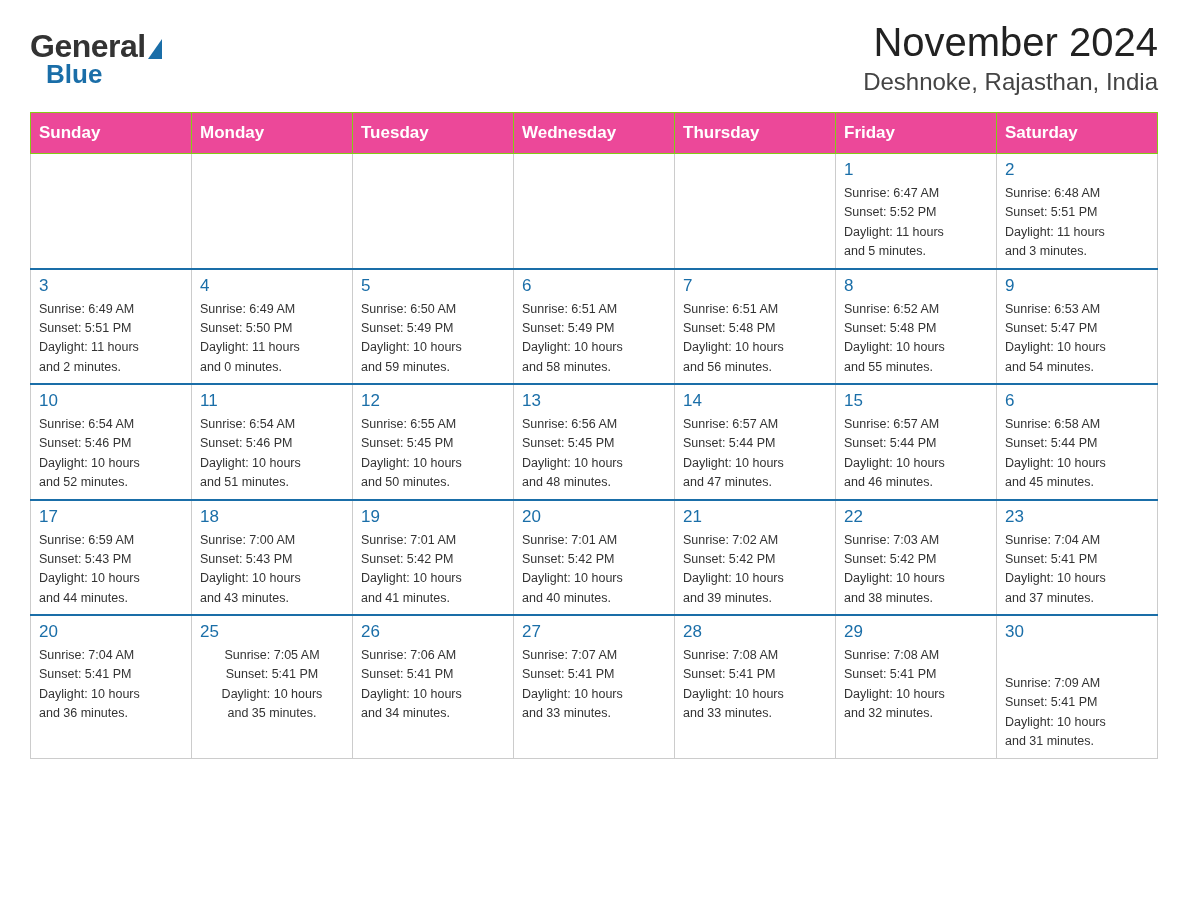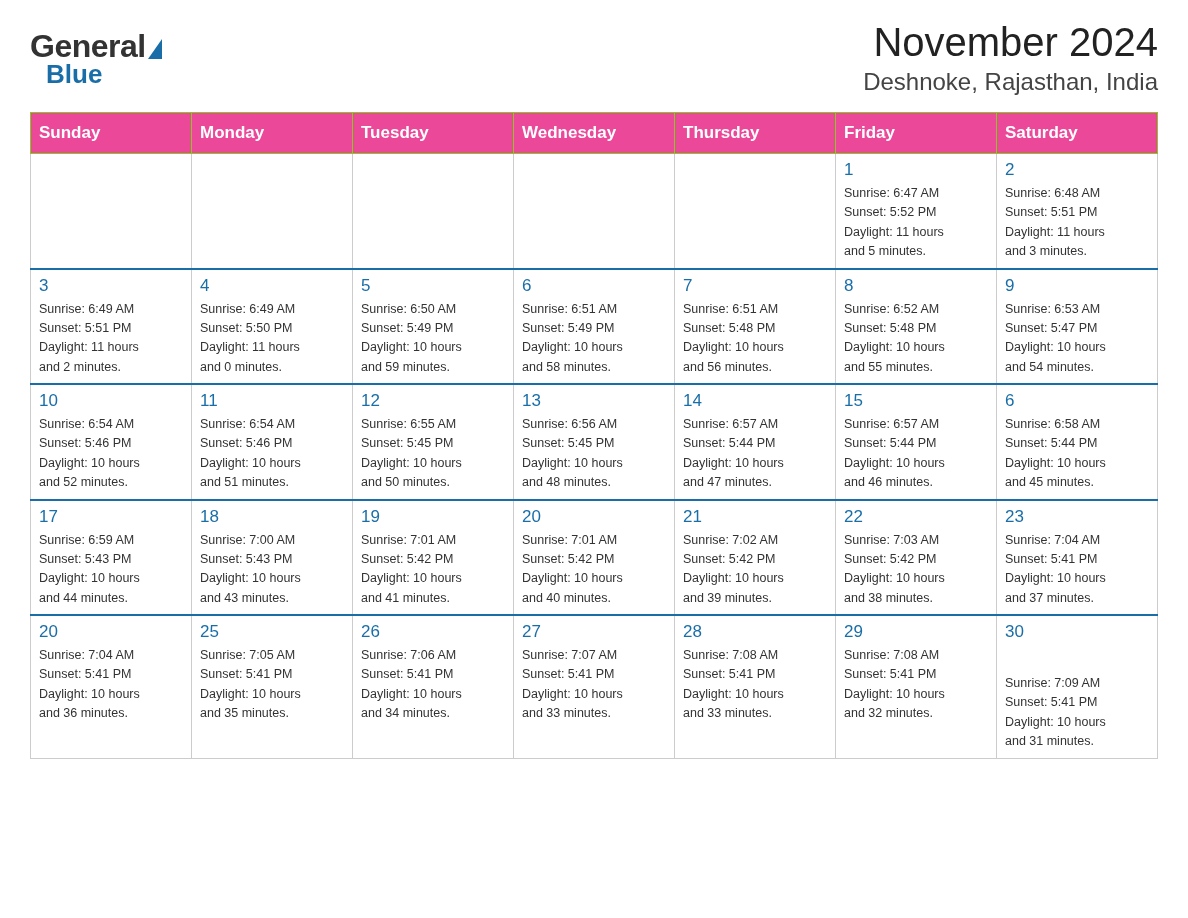--- a/index.html
+++ b/index.html
@@ -312,21 +312,21 @@
       <tr class="row-border">
         <td>
           <div class="day-number">20</div>
           <div class="day-info" style="white-space: pre-line;">Sunrise: 7:04 AM
 Sunset: 5:41 PM
 Daylight: 10 hours
 and 36 minutes.</div>
         </td>
         <td>
           <div class="day-number">25</div>
-          <div class="day-info" style="white-space: pre-line;">Sunrise: 7:05 AM
+          <div class="day-info" style="white-space: pre-line; text-align: center;">Sunrise: 7:05 AM
 Sunset: 5:41 PM
 Daylight: 10 hours
 and 35 minutes.</div>
         </td>
         <td>
           <div class="day-number">26</div>
           <div class="day-info" style="white-space: pre-line;">Sunrise: 7:06 AM
 Sunset: 5:41 PM
 Daylight: 10 hours
 and 34 minutes.</div>

